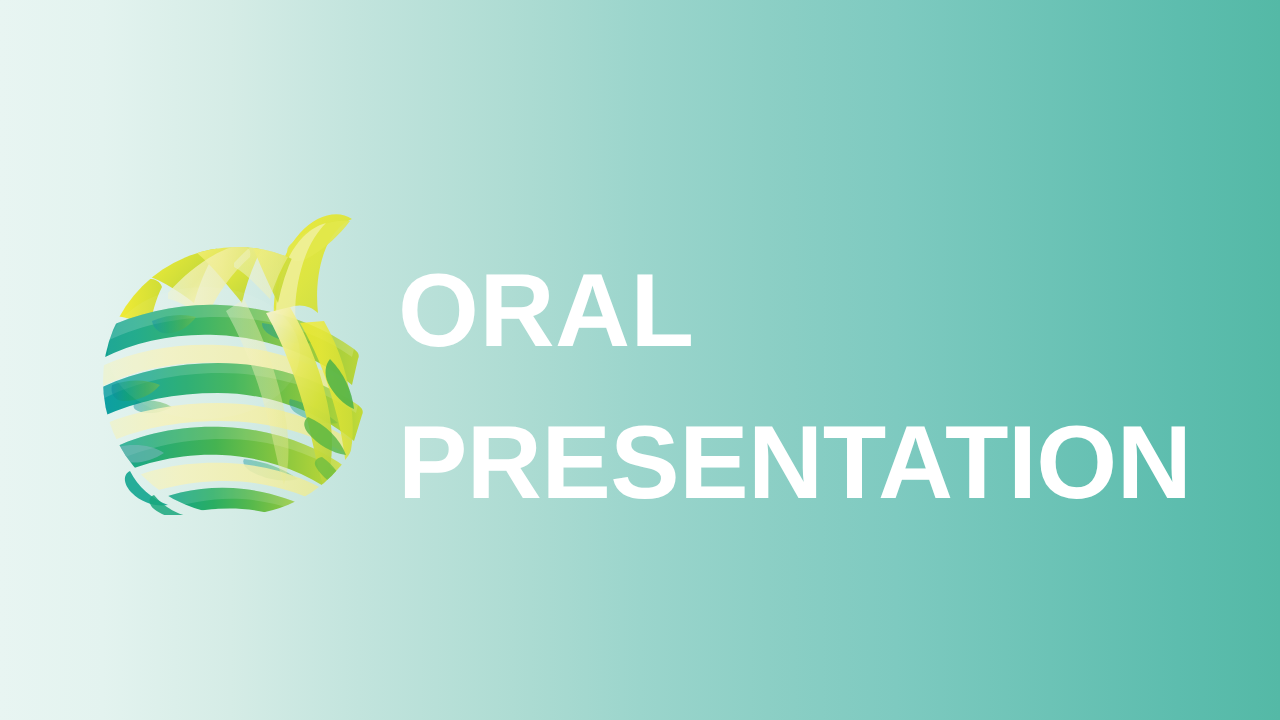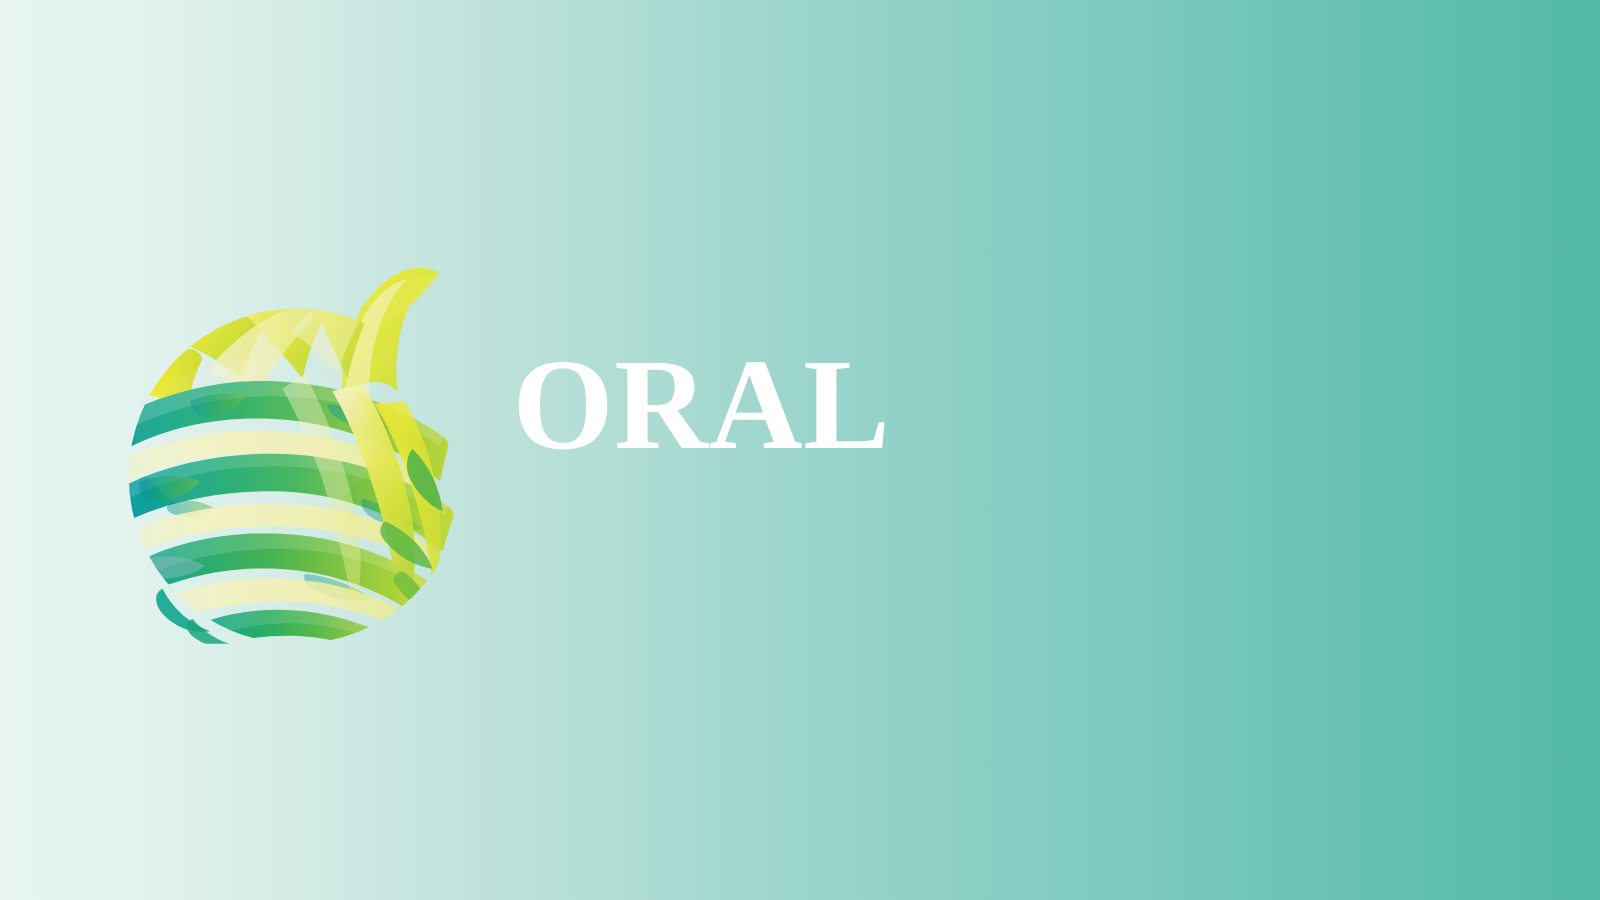--- a/index.html
+++ b/index.html
@@ -50,27 +50,27 @@
   
   #title-block {
     position: absolute;
     left: 398px;
     top: 236px;
     width: 800px;
   }
 
   .title-line {
     color: #ffffff;
-    font-family: Liberation Serif, serif;
+    font-family: Liberation Sans, sans-serif;
     font-weight: bold;
     font-size: 104px;
     line-height: 1.46;
     letter-spacing: 0.5px;
     white-space: nowrap;
-    margin: 12px;
+    margin: 0;
     text-rendering: geometricPrecision;
   }
   .title-line.line-2 {
     letter-spacing: -0.5px;
   }
 </style>
 </head>
 <body>
 
 <div id="slide">
@@ -243,15 +243,16 @@
         <path d="M36 268 C44 284 58 296 74 302 C62 304 48 300 38 290
                  C30 282 28 272 36 268 Z" fill="#12a58f" opacity="0.9"></path>
         <path d="M60 292 C70 304 84 312 98 314 C86 318 70 314 60 306
                  C54 301 54 294 60 292 Z" fill="#1aa77c" opacity="0.85"></path>
       </g>
     </svg>
   </div>
 
   <div id="title-block">
     <div class="title-line line-1">ORAL</div>
+    <div class="title-line line-2">PRESENTATION</div>
   </div>
 
 </div>
 
 </body></html>

